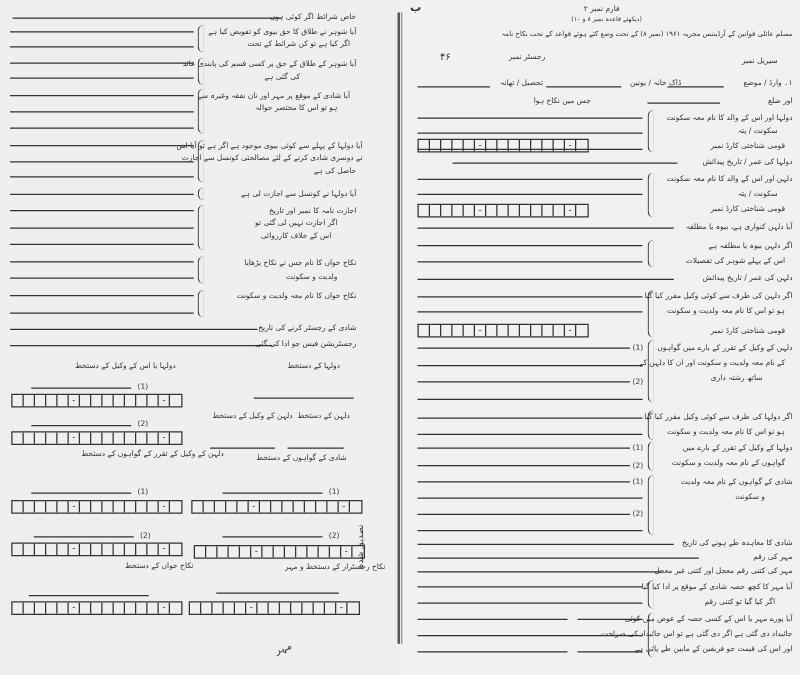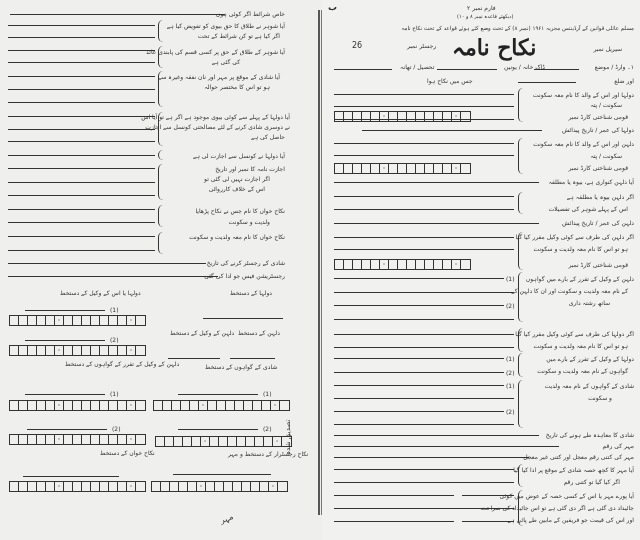--- a/index.html
+++ b/index.html
@@ -254,22 +254,21 @@
 </div>
 
 <div class="spine"></div>
 
 <div class="page right">
   <div class="txt" style="left:6px;top:4px;font-size:9px;font-weight:bold;">ب</div>
   <div class="txt" style="left:145px;top:4px;">فارم نمبر ۲</div>
   <div class="txt" style="left:135px;top:13px;font-size:5px;">(دیکھئے قاعدہ نمبر ۸ و ۱۰)</div>
   <div class="txt" style="right:6px;top:25px;font-size:5.5px;">مسلم عائلی قوانین کے آرڈیننس مجریہ ۱۹۶۱ (نمبر ۸) کے تحت وضع کئے ہوئے قواعد کے تحت نکاح نامہ</div>
 
-  <div class="title" style="left:130px;top:34px;">نکاح نامہ</div>
-  <div class="txt" style="left:30px;top:42px;font-size:8px;">26</div>
+  <div class="txt" style="left:30px;top:42px;font-size:8px;">۴۶</div>
   <div class="txt" style="left:85px;top:42px;">رجسٹر نمبر</div>
   <div class="txt" style="right:18px;top:45px;">سیریل نمبر</div>
 
   <div class="line" style="left:12px;top:69px;width:58px;"></div>
   <div class="txt" style="left:78px;top:63px;">تحصیل / تھانہ</div>
   <div class="line" style="left:115px;top:69px;width:60px;"></div>
   <div class="txt" style="left:182px;top:63px;">ڈاک خانہ / یونین</div>
   <div class="line" style="left:212px;top:69px;width:45px;"></div>
   <div class="txt" style="right:6px;top:63px;">۱۔ وارڈ / موضع</div>
   <div class="line" style="left:196px;top:82px;width:58px;"></div>

